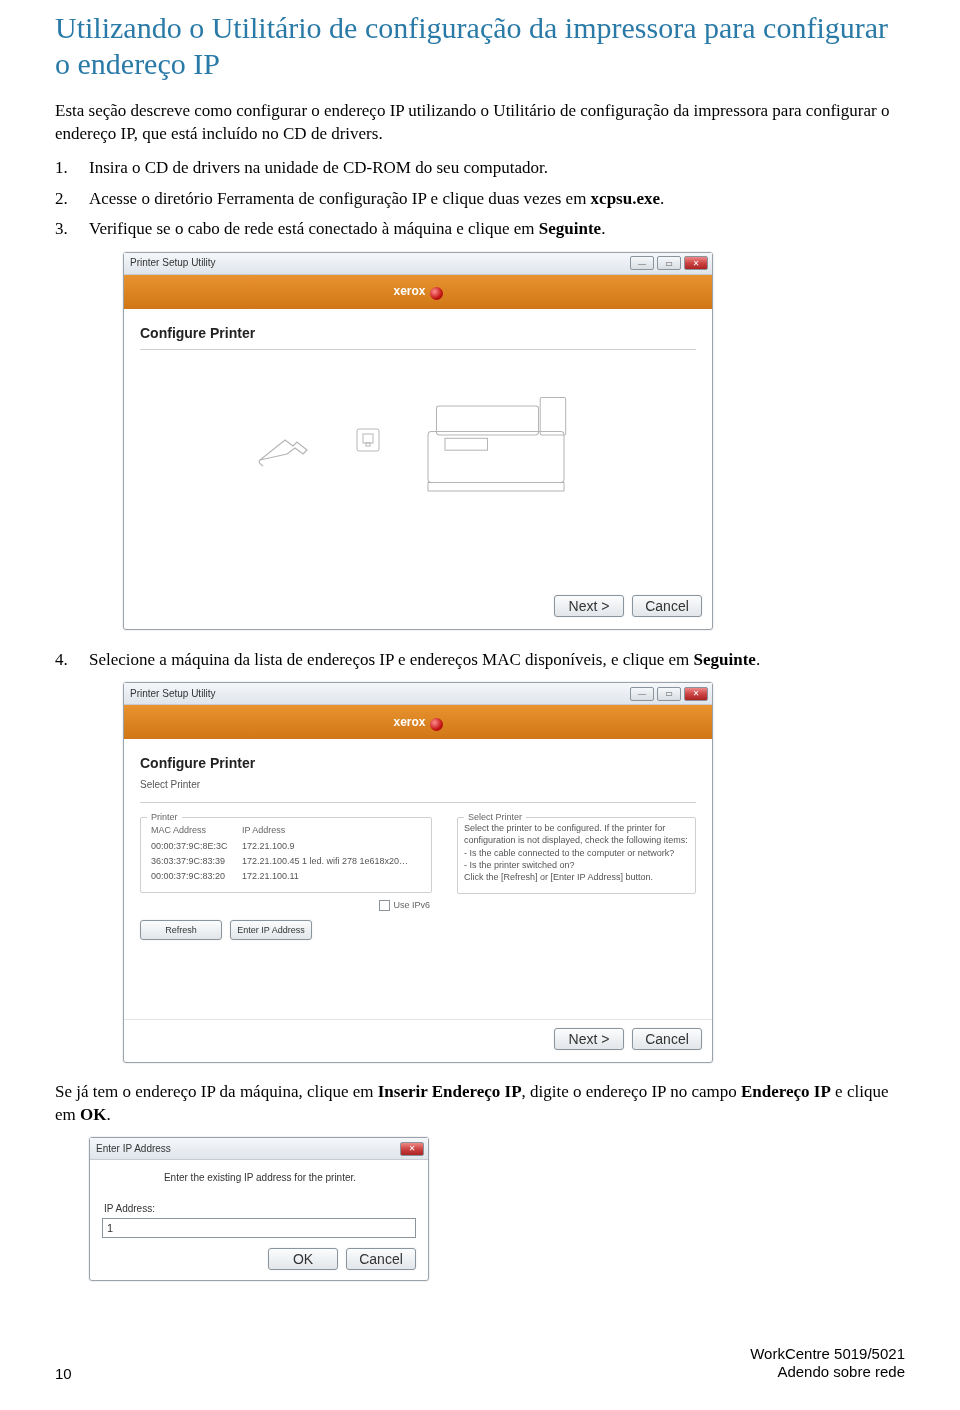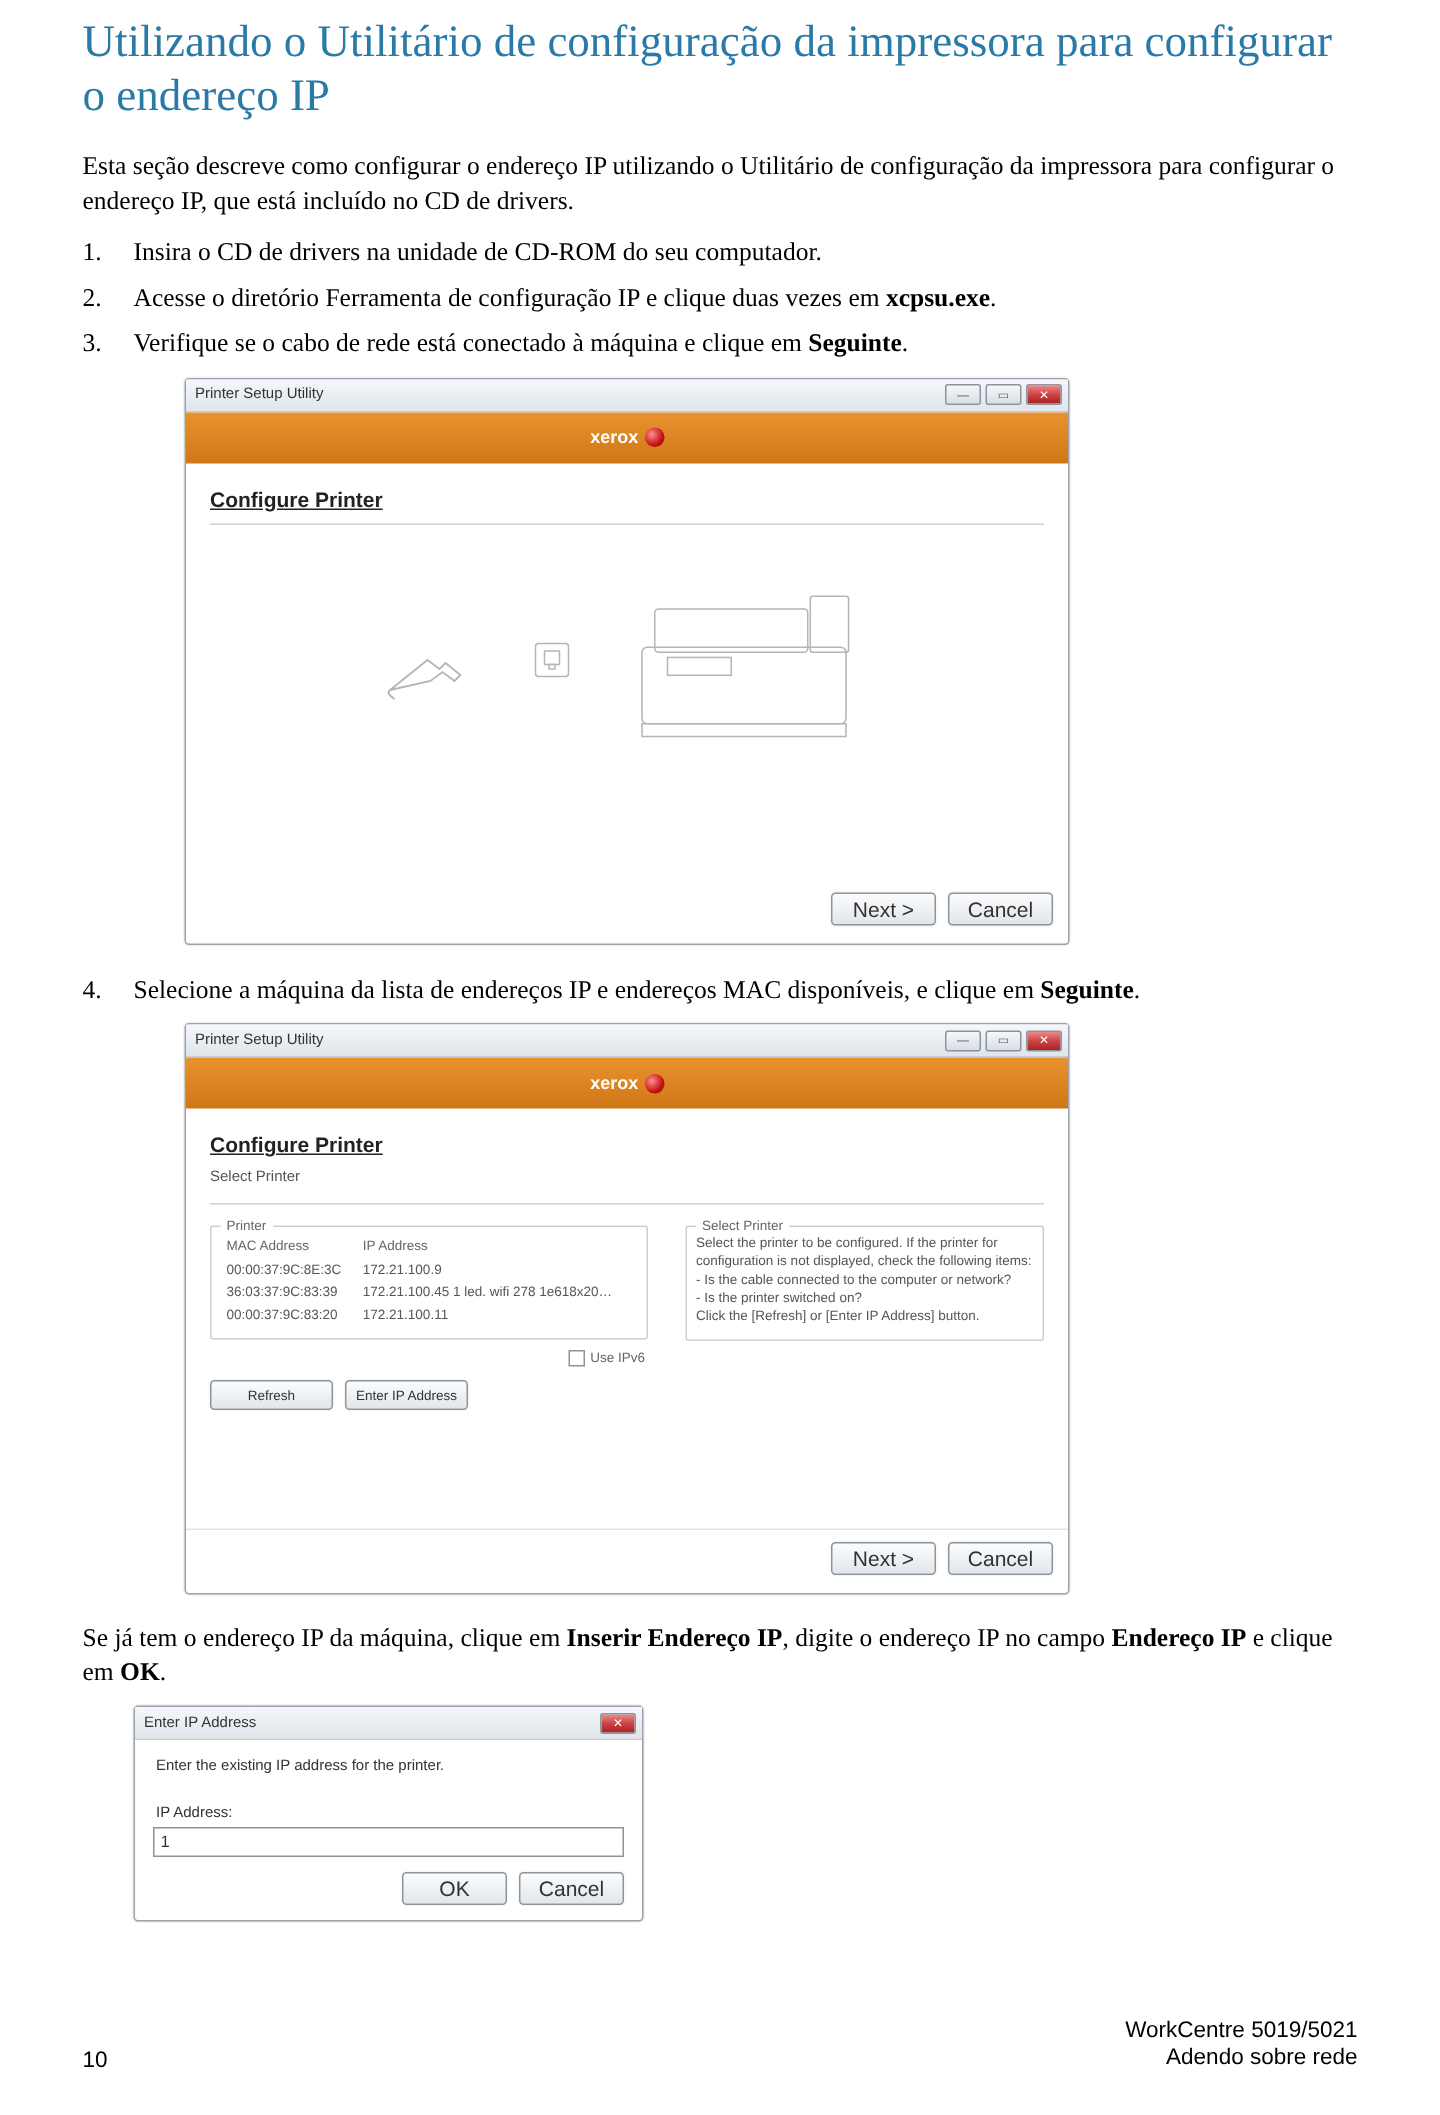--- a/index.html
+++ b/index.html
@@ -77,24 +77,24 @@
     background: linear-gradient(#f6f8fa,#d8dee4);
     display:flex; align-items:center; justify-content:center;
     font-size: 8px; color:#555;
   }
   .winbtn.close { background: linear-gradient(#e88,#c44,#a22); color:#fff; }
   .bannerbar {
     height: 34px;
     background: linear-gradient(#e8932f,#d07616);
     display:flex; align-items:center; justify-content:center;
   }
-  .xeroxmark { color:#fff; font-weight:bold; font-size:12px; display:flex; align-items:center; gap:4px;}
+  .xeroxmark { color:#fff; font-weight:bold; font-size:12px; display:flex; align-items:flex-end; gap:4px;}
   .redball { width:13px; height:13px; border-radius:50%; background:radial-gradient(circle at 35% 35%, #ff8d8d, #c41313 60%, #7d0a0a);}
   .winbody { padding: 14px 16px 8px 16px; min-height: 280px; }
-  .bg-title { font-weight:bold; font-size:14px; color:#222; margin-bottom:4px;text-decoration:underline;}
+  .bg-title { font-weight:bold; font-size:14px; color:#222; margin-bottom:4px;}
   .bg-sub { font-size:10px; color:#555; margin-bottom:10px;}
   .grayline { border:0; border-top:1px solid #cfcfcf; margin:6px 0 10px 0;}
   .webox {
     display:flex; align-items:flex-start; gap:10px;
     margin-bottom: 12px;
   }
   .tri-ico {
     width:22px; height:20px;
     background: linear-gradient(#ffe27a,#f3b51d);
     clip-path: polygon(50% 0, 100% 100%, 0 100%);
@@ -130,21 +130,21 @@
   .listtbl th { text-align:left; color:#666; font-weight:normal; padding:2px 4px; font-size:9px;}
   .listtbl td { padding:1px 4px; white-space:nowrap;}
   .chkline { display:flex; justify-content:flex-end; align-items:center; gap:4px; font-size:9px; color:#666; margin:6px 2px 8px 0;}
   .chkbox { width:11px; height:11px; border:1px solid #8a949c; background:#fff;}
   .sub-btnrow { display:flex; gap:8px; margin-top:4px;}
   .mini { min-width:82px; height:20px; font-size:9px;}
   .sidepane .fieldset { padding-bottom:10px; line-height:1.35;}
   .bottombar { display:flex; justify-content:flex-end; gap:8px; padding:8px 10px 12px 0; border-top:1px solid #e4e4e4;}
   
   .win.small { width: 340px; margin-left: 34px; }
-  .ip-lbl { font-size:10px; color:#333; margin:2px 0 20px 2px;}
+  .ip-lbl { font-size:10px; color:#333; margin:2px 0 20px 2px;text-align:center;}
   .ip-cap { font-size:10px; color:#333; margin:0 0 4px 2px;}
   .ip-input {
     width: 100%; height:20px; border:1px solid #8a949c;
     background:#fff; padding:0 4px; font-size:11px; color:#333;
   }
   
   .page-footer {
     position:absolute; left:55px; right:55px; bottom:28px;
     display:flex; justify-content:space-between; align-items:flex-end;
     font-family: Arial, Helvetica, sans-serif;

